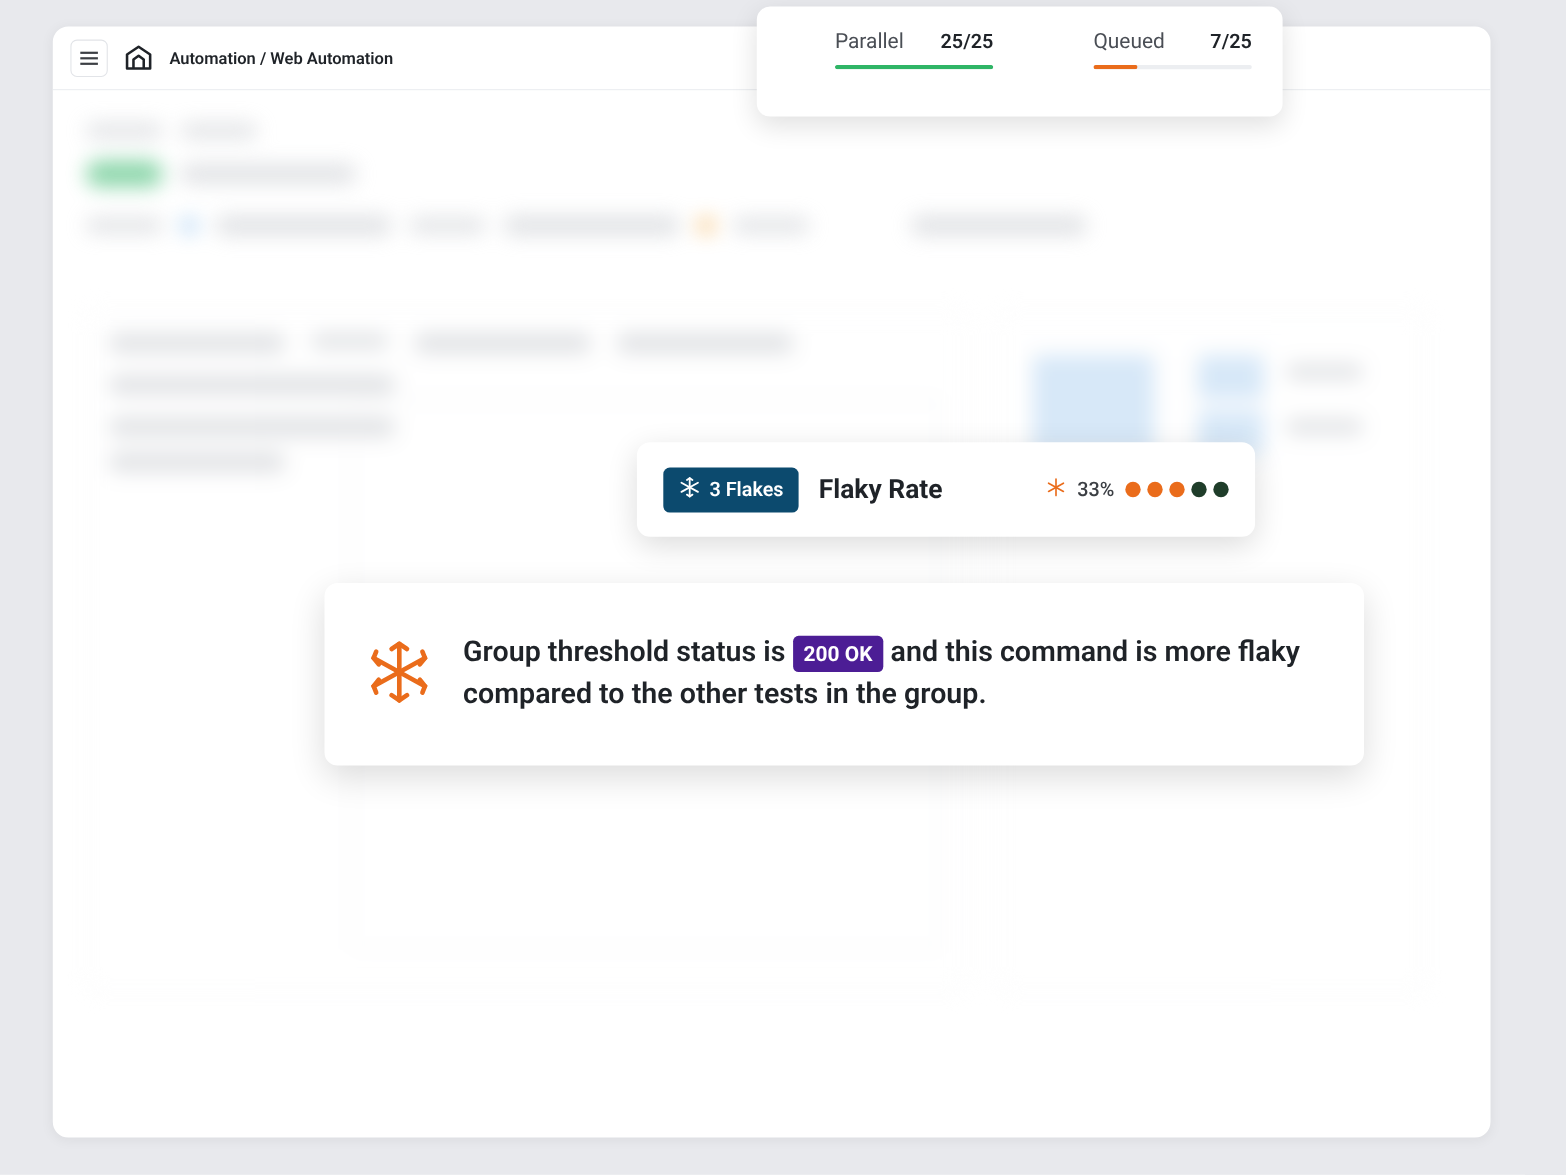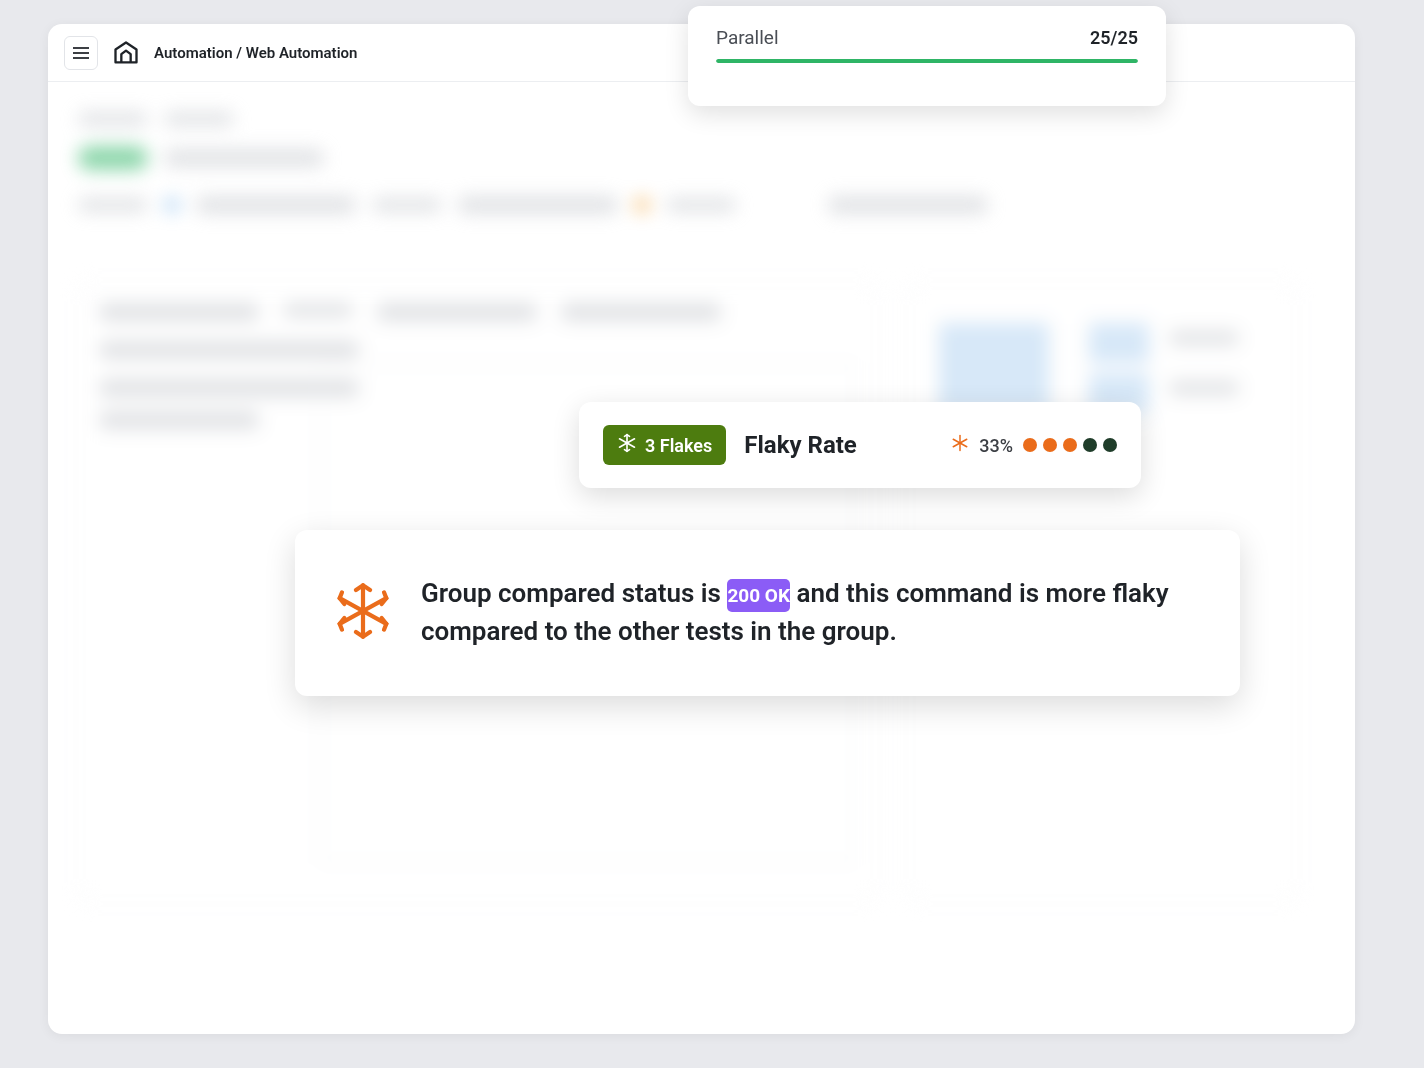--- a/index.html
+++ b/index.html
@@ -104,21 +104,21 @@
     width: 478px;
     height: 100px;
     background: #fff;
     border-radius: 12px;
     box-shadow: 0 8px 24px rgba(0,0,0,0.12);
     display: flex;
     padding: 20px 28px 16px 28px;
     gap: 48px;
     z-index: 100;
   }
-  .stat-block { flex: 1; }
+  .stat-block { flex: 1; margin-left: 43px; }
   .stat-head {
     display: flex;
     justify-content: space-between;
     align-items: baseline;
     margin-bottom: 10px;
   }
   .stat-label { font-size: 19px; color: #4a4e55; }
   .stat-value { font-size: 18px; font-weight: 600; color: #1f2328; }
   .stat-bar {
     height: 4px;
@@ -145,21 +145,21 @@
     background: #fff;
     border-radius: 12px;
     box-shadow: 0 8px 28px rgba(0,0,0,0.14);
     display: flex;
     align-items: center;
     padding: 0 24px;
     gap: 18px;
     z-index: 100;
   }
   .flakes-badge {
-    background: #4d7c0f;
+    background: #0c4a6e;
     color: #fff;
     border-radius: 6px;
     padding: 8px 14px;
     display: flex;
     align-items: center;
     gap: 8px;
     font-size: 18px;
     font-weight: 600;
   }
   .flakes-badge svg { width:20px; height:20px; }
@@ -201,25 +201,25 @@
   }
   .msg-icon svg { width:56px; height:56px; }
   .msg-text {
     font-size: 26px;
     font-weight: 600;
     color: #1f2328;
     line-height: 1.45;
   }
   .status-chip {
     display: inline-block;
-    background: #8b5cf6;
+    background: #4c1d95;
     color: #fff;
     font-size: 19px;
     font-weight: 700;
-    padding: 3px 0;
+    padding: 3px 10px;
     border-radius: 5px;
     vertical-align: middle;
   }
 </style>
 </head>
 <body>
 
 <div class="app-window">
 
   <div class="top-bar">
@@ -283,20 +283,29 @@
 </div>
 
 <div class="stats-card">
   <div class="stat-block">
     <div class="stat-head">
       <span class="stat-label">Parallel</span>
       <span class="stat-value">25/25</span>
     </div>
     <div class="stat-bar">
       <div class="stat-bar-fill green"></div>
+    </div>
+  </div>
+  <div class="stat-block">
+    <div class="stat-head">
+      <span class="stat-label">Queued</span>
+      <span class="stat-value">7/25</span>
+    </div>
+    <div class="stat-bar">
+      <div class="stat-bar-fill orange"></div>
     </div>
   </div>
 </div>
 
 <div class="flaky-card">
   <div class="flakes-badge">
     <span>
       <svg viewBox="0 0 24 24" fill="none" stroke="#fff" stroke-width="2" stroke-linecap="round">
         <line x1="12" y1="2" x2="12" y2="22"></line>
         <line x1="3" y1="7" x2="21" y2="17"></line>
@@ -335,15 +344,15 @@
       <line x1="2" y1="17.5" x2="22" y2="6.5"></line>
       <polyline points="9 3 12 1 15 3"></polyline>
       <polyline points="9 21 12 23 15 21"></polyline>
       <polyline points="3 4 2 6.5 4 9"></polyline>
       <polyline points="20 15 22 17.5 21 20"></polyline>
       <polyline points="3 20 2 17.5 4 15"></polyline>
       <polyline points="20 9 22 6.5 21 4"></polyline>
     </svg>
   </div>
   <div class="msg-text">
-    <span>Group compared status is </span><span class="status-chip">200 OK</span><span> and this command is more flaky compared to the other tests in the group.</span>
+    <span>Group threshold status is </span><span class="status-chip">200 OK</span><span> and this command is more flaky compared to the other tests in the group.</span>
   </div>
 </div>
 
 </body></html>

